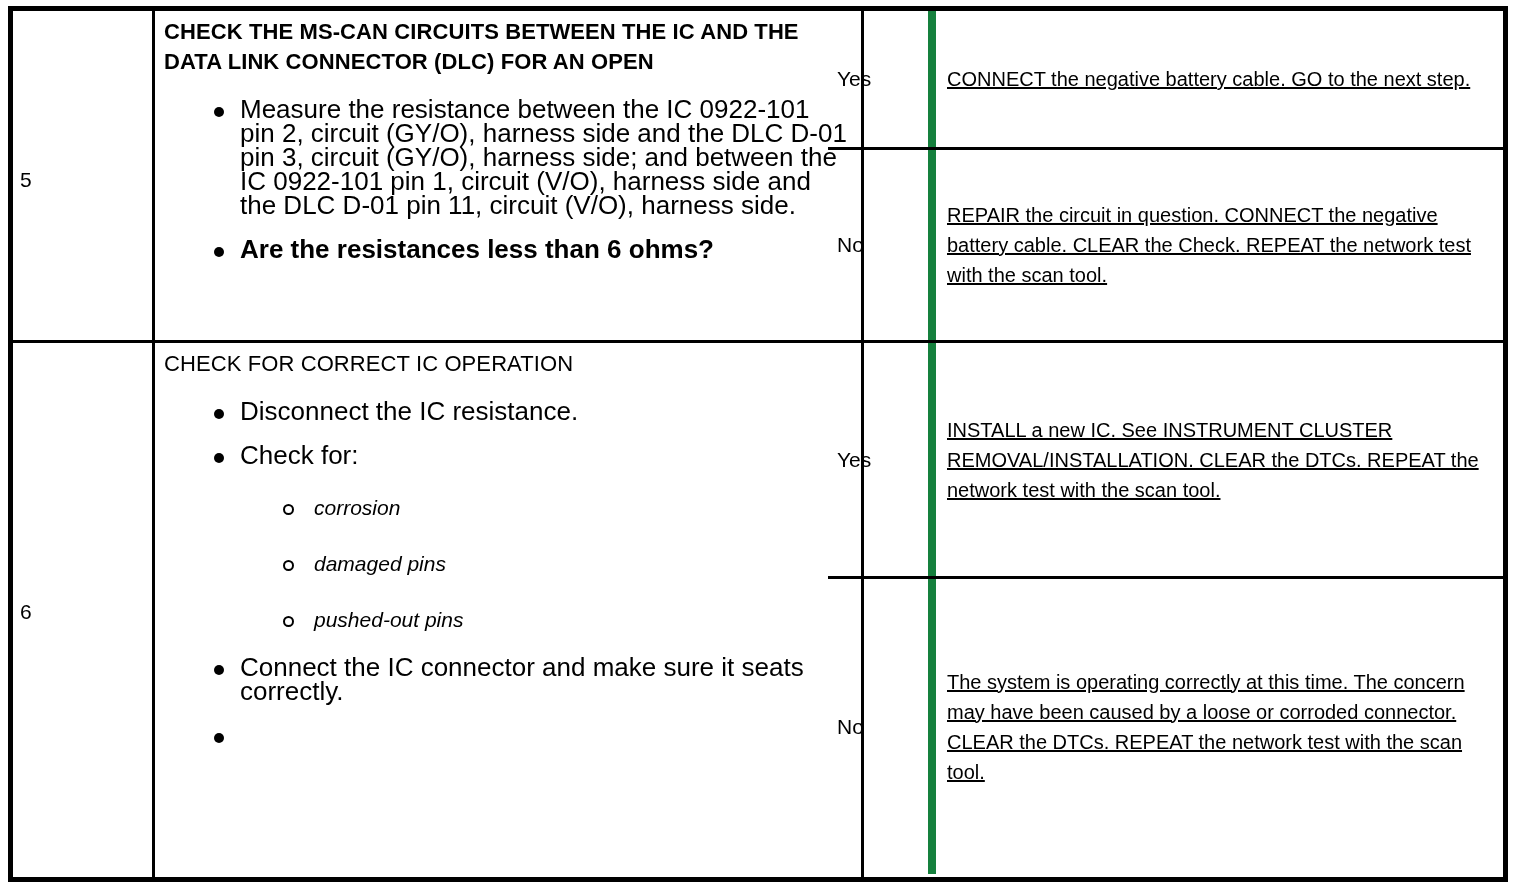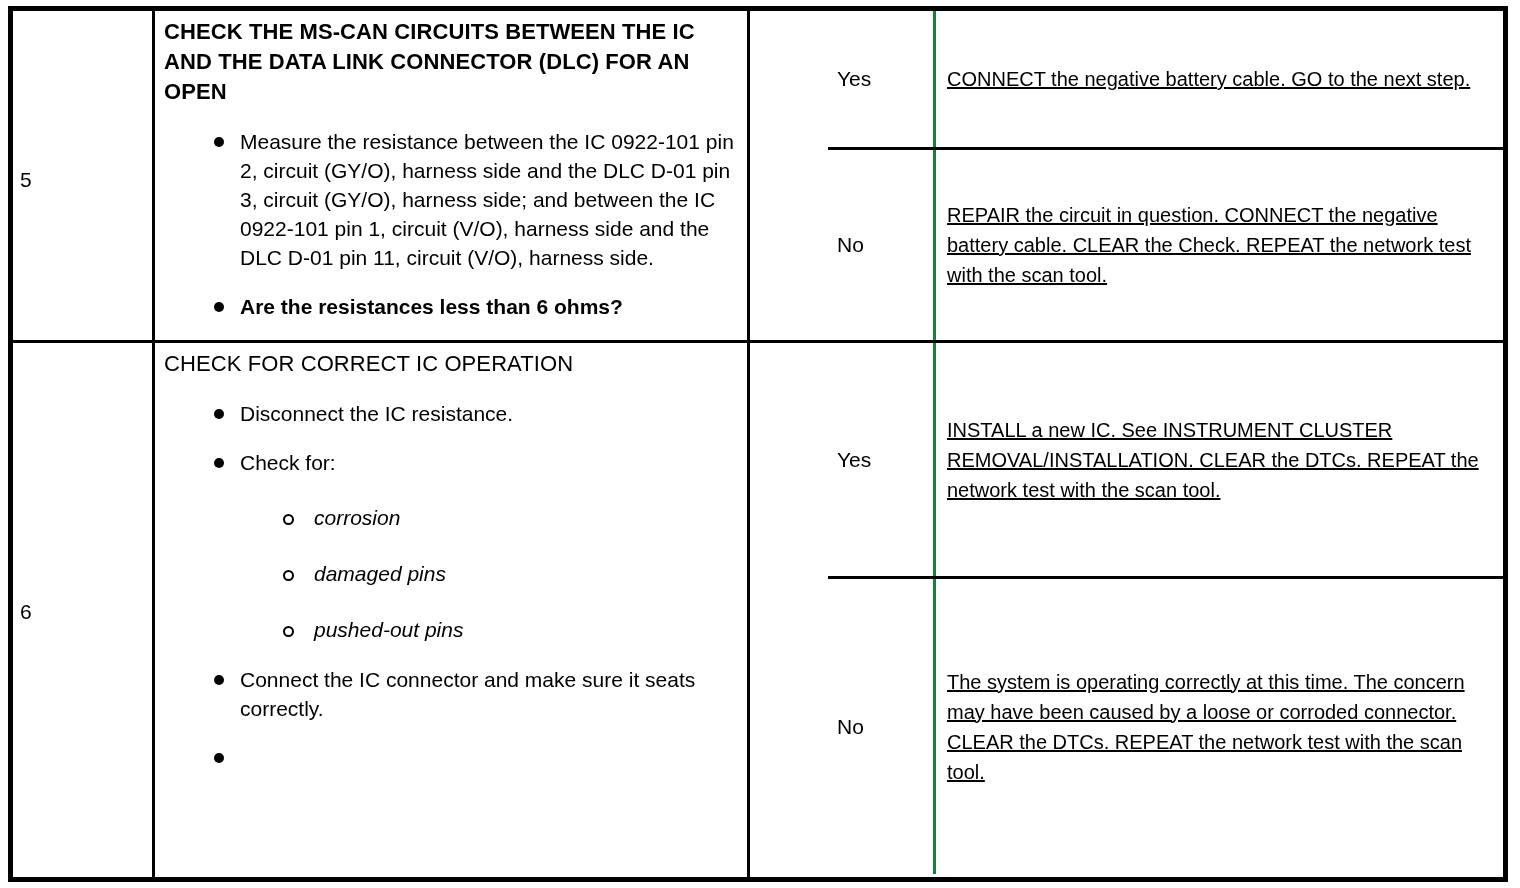--- a/index.html
+++ b/index.html
@@ -52,21 +52,21 @@
     line-height: 21px;
     letter-spacing: 0px;
   }
   .row-5 .step-num { top: 158px; }
   .row-6 .step-num { top: 258px; }
 
   .col-action {
     position: absolute;
     left: 142px;
     top: 0;
-    width: 595px;
+    width: 709px;
     height: 100%;
     box-sizing: border-box;
     border-right: 3px solid #000;
     padding: 6px 10px 16px 9px;
   }
 
   .col-result {
     position: absolute;
     left: 815px;
     top: 0;
@@ -83,21 +83,21 @@
   .r5-yes { height: 139px; border-bottom: 3px solid #000; }
   .r5-no  { height: 190px; }
   .r6-yes { height: 236px; border-bottom: 3px solid #000; }
   .r6-no  { height: 295px; }
 
   .yn-label {
     box-sizing: border-box;
     width: 108px;
     flex: 0 0 108px;
     align-self: stretch;
-    border-right: 3px solid #15803d;
+    border-right: 8px solid #15803d;
     display: flex;
     align-items: center;
     padding-left: 9px;
     font-size: 21px;
   }
   .yn-text {
     flex: 1 1 auto;
     padding: 0 12px 0 11px;
     font-size: 20px;
     line-height: 30px;
@@ -115,22 +115,22 @@
   .heading.bold { font-weight: bold; }
 
   ul.bullets {
     list-style: none;
     margin: 0;
     padding: 0;
   }
   li.bullet {
     position: relative;
     padding-left: 76px;
-    font-size: 21px;
-    line-height: 29px;
+    font-size: 26px;
+    line-height: 24px;
     margin-top: 20px;
   }
   li.bullet.tight { }
   li.bullet > .marker {
     position: absolute;
     left: 48px;
     top: 0;
     width: 14px;
     text-align: center;
     font-size: 21px;

